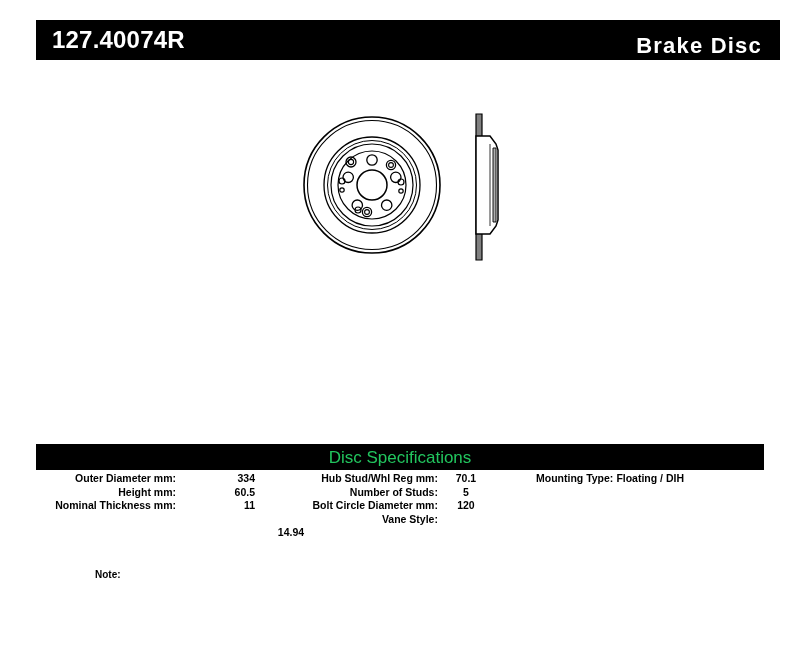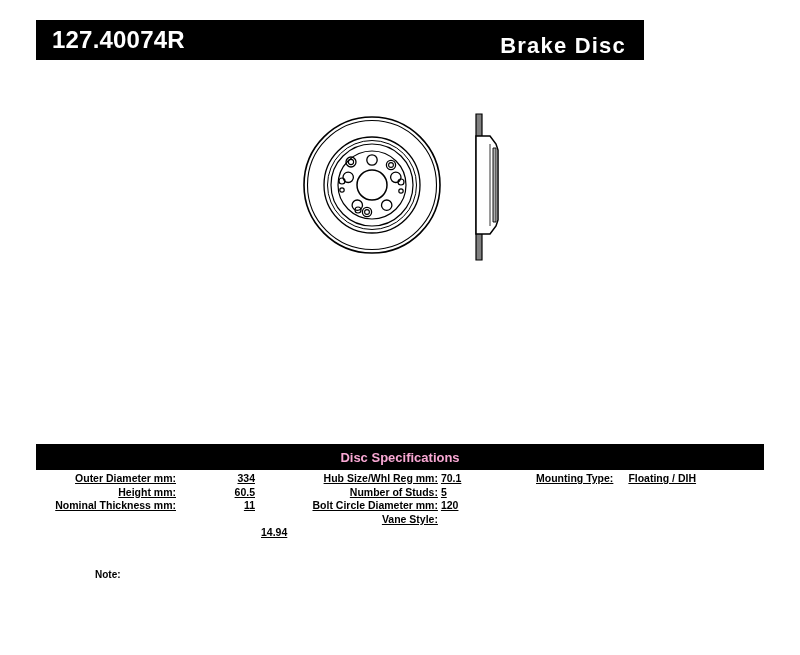--- a/index.html
+++ b/index.html
@@ -14,21 +14,21 @@
     color: #000000;
     overflow: hidden;
     position: relative;
   }
 
   
   .header-bar {
     position: absolute;
     left: 36px;
     top: 20px;
-    width: 608px;
+    width: 744px;
     height: 40px;
     background: #000000;
     display: flex;
     align-items: center;
     justify-content: space-between;
     box-sizing: border-box;
     padding: 0 18px 0 16px;
     gap: 48px;
   }
   .part-number {
@@ -65,23 +65,23 @@
     left: 36px;
     top: 444px;
     width: 728px;
     height: 26px;
     background: #000000;
     display: flex;
     align-items: center;
     justify-content: center;
   }
   .spec-bar-title {
-    color: #f9a8d4;
-    font-size: 13px;
-    font-weight: bold;
+    color: #22c55e;
+    font-size: 17px;
+    font-weight: normal;
     line-height: 1;
   }
 
   .spec-columns {
     position: absolute;
     left: 36px;
     top: 472px;
     width: 740px;
     height: 100px;
   }
@@ -93,38 +93,37 @@
   .spec-col-mid   { left: 225px; width: 230px; }
   .spec-col-right { left: 500px; width: 240px; }
 
   .spec-row {
     display: flex;
     height: 13.6px;
     line-height: 13.6px;
     font-size: 10.5px;
     font-weight: bold;
     white-space: nowrap;
-    text-decoration: underline;
   }
   .spec-label {
     text-align: right;
     padding-right: 3px;
   }
   .spec-value {
     text-align: left;
   }
   
   .spec-col-left .spec-label  { width: 140px; }
   .spec-col-left .spec-value  { width: 76px; text-align: right; }
   
   .spec-col-mid .spec-label   { width: 212px; }
-  .spec-col-mid .spec-value   { width: 60px; }
+  .spec-col-mid .spec-value   { width: 60px; text-align: center; }
   
   .spec-col-right .spec-row   { justify-content: flex-start; }
-  .spec-col-right .spec-label { width: auto; text-align: left; padding-right: 15px; }
+  .spec-col-right .spec-label { width: auto; text-align: left; padding-right: 3px; }
   .spec-col-right .spec-value { width: auto; }
 
   
   .note {
     position: absolute;
     left: 95px;
     top: 570px;
     font-size: 10px;
     font-weight: bold;
     line-height: 1;
@@ -210,21 +209,21 @@
       <span class="spec-value">60.5</span>
     </div>
     <div class="spec-row">
       <span class="spec-label">Nominal Thickness mm:</span>
       <span class="spec-value">11</span>
     </div>
   </div>
 
   <div class="spec-col spec-col-mid">
     <div class="spec-row">
-      <span class="spec-label">Hub Size/Whl Reg mm:</span>
+      <span class="spec-label">Hub Stud/Whl Reg mm:</span>
       <span class="spec-value">70.1</span>
     </div>
     <div class="spec-row">
       <span class="spec-label">Number of Studs:</span>
       <span class="spec-value">5</span>
     </div>
     <div class="spec-row">
       <span class="spec-label">Bolt Circle Diameter mm:</span>
       <span class="spec-value">120</span>
     </div>

